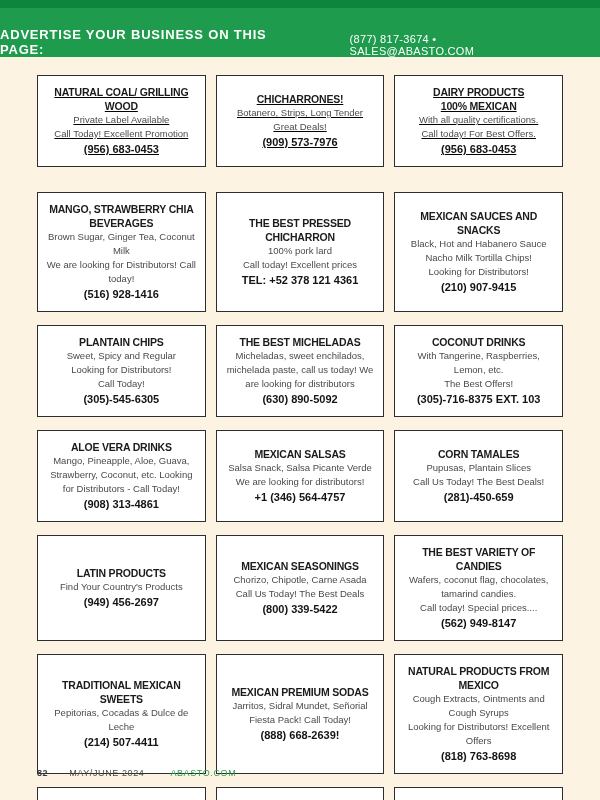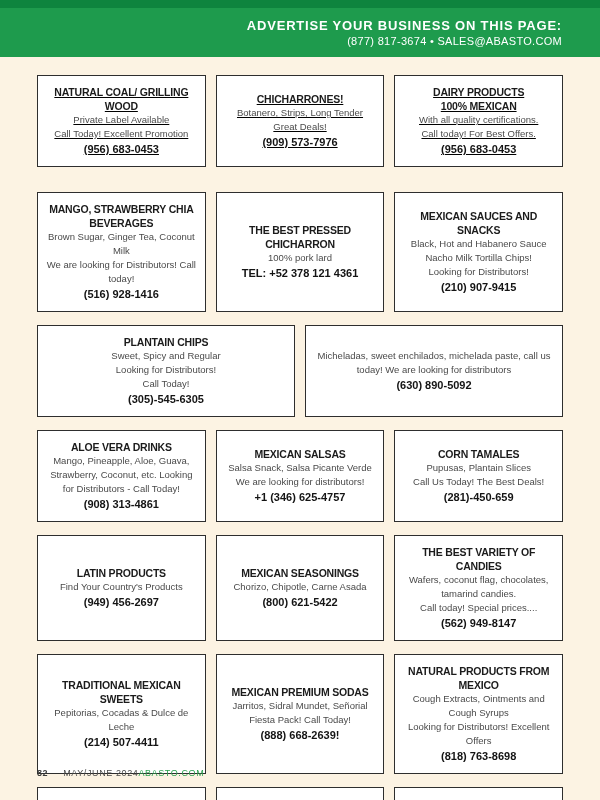--- a/index.html
+++ b/index.html
@@ -16,21 +16,21 @@
     overflow: hidden;
   }
   .top-strip {
     height: 8px;
     background: #0e843e;
   }
   .banner {
     height: 49px;
     background: #1e9b4d;
     display: flex;
-    flex-direction: column;
+    flex-direction: row;
     justify-content: center;
     align-items: flex-end;
     padding-right: 38px;
   }
   .banner-title {
     color: #ffffff;
     font-weight: 700;
     font-size: 13px;
     letter-spacing: 0.8px;
   }
@@ -82,25 +82,26 @@
     margin-top: 1px;
   }
   .footer {
     position: absolute;
     left: 37px;
     bottom: 22px;
     font-size: 9px;
     letter-spacing: 0.6px;
     color: #4a4a4a;
     display: flex;
+    gap: 6px;
     align-items: baseline;
   }
   .footer .page-num { font-weight: 700; color: #3b3b3b; }
   .footer .issue { color: #4a4a4a; margin-left: 15px; }
-  .footer .site { color: #2aa04e; }
+  .footer .site { color: #2aa04e; margin-left: 20px; }
 </style>
 </head>
 <body>
 
 <div class="page">
   <div class="top-strip"></div>
   <div class="banner">
     <div class="banner-title">ADVERTISE YOUR BUSINESS ON THIS PAGE:</div>
     <div class="banner-contact">(877) 817-3674 • SALES@ABASTO.COM</div>
   </div>
@@ -130,72 +131,81 @@
       <div class="ad-row">
         <div class="ad-box">
           <div class="ad-title">MANGO, STRAWBERRY CHIA BEVERAGES</div>
           <div class="ad-line">Brown Sugar, Ginger Tea, Coconut Milk</div>
           <div class="ad-line">We are looking for Distributors! Call today!</div>
           <div class="ad-phone">(516) 928-1416</div>
         </div>
         <div class="ad-box">
           <div class="ad-title">THE BEST PRESSED CHICHARRON</div>
           <div class="ad-line">100% pork lard</div>
+          <div class="ad-line">Call today!  Excellent prices</div>
           <div class="ad-phone">TEL: +52 378 121 4361</div>
         </div>
         <div class="ad-box">
           <div class="ad-title">MEXICAN SAUCES AND SNACKS</div>
           <div class="ad-line">Black, Hot and Habanero Sauce</div>
           <div class="ad-line">Nacho Milk Tortilla Chips!</div>
           <div class="ad-line">Looking for Distributors!</div>
           <div class="ad-phone">(210) 907-9415</div>
         </div>
       </div>
       <div class="ad-row">
         <div class="ad-box">
           <div class="ad-title">PLANTAIN CHIPS</div>
           <div class="ad-line">Sweet, Spicy and Regular</div>
           <div class="ad-line">Looking for Distributors!</div>
           <div class="ad-line">Call Today!</div>
           <div class="ad-phone">(305)-545-6305</div>
         </div>
         <div class="ad-box">
+          <div class="ad-title">THE BEST MICHELADAS</div>
           <div class="ad-line">Micheladas, sweet enchilados, michelada paste, call us today! We are looking for distributors</div>
           <div class="ad-phone">(630) 890-5092</div>
+        </div>
+        <div class="ad-box">
+          <div class="ad-title">COCONUT DRINKS</div>
+          <div class="ad-line">With Tangerine, Raspberries, Lemon, etc.</div>
+          <div class="ad-line">The Best Offers!</div>
+          <div class="ad-phone">(305)-716-8375 EXT. 103</div>
         </div>
       </div>
       <div class="ad-row">
         <div class="ad-box">
           <div class="ad-title">ALOE VERA DRINKS</div>
           <div class="ad-line">Mango, Pineapple, Aloe, Guava, Strawberry, Coconut, etc. Looking for Distributors - Call Today!</div>
           <div class="ad-phone">(908) 313-4861</div>
         </div>
         <div class="ad-box">
           <div class="ad-title">MEXICAN SALSAS</div>
           <div class="ad-line">Salsa Snack, Salsa Picante Verde</div>
           <div class="ad-line">We are looking for distributors!</div>
-          <div class="ad-phone">+1 (346) 625-4757</div>
+          <div class="ad-phone">+1 (346) 564-4757</div>
         </div>
         <div class="ad-box">
           <div class="ad-title">CORN TAMALES</div>
           <div class="ad-line">Pupusas, Plantain Slices</div>
           <div class="ad-line">Call Us Today! The Best Deals!</div>
           <div class="ad-phone">(281)-450-659</div>
         </div>
       </div>
       <div class="ad-row">
         <div class="ad-box">
           <div class="ad-title">LATIN PRODUCTS</div>
           <div class="ad-line">Find Your Country's Products</div>
           <div class="ad-phone">(949) 456-2697</div>
         </div>
         <div class="ad-box">
           <div class="ad-title">MEXICAN SEASONINGS</div>
           <div class="ad-line">Chorizo, Chipotle, Carne Asada</div>
-          <div class="ad-phone">(800) 621-5422</div>
+          <div class="ad-line">Call Us Today!  The Best Deals</div>
+          <div class="ad-phone">(800) 339-5422</div>
         </div>
         <div class="ad-box">
           <div class="ad-title">THE BEST VARIETY OF CANDIES</div>
           <div class="ad-line">Wafers, coconut flag, chocolates, tamarind candies.</div>
           <div class="ad-line">Call today! Special prices....</div>
           <div class="ad-phone">(562) 949-8147</div>
         </div>
       </div>
       <div class="ad-row">
         <div class="ad-box">

